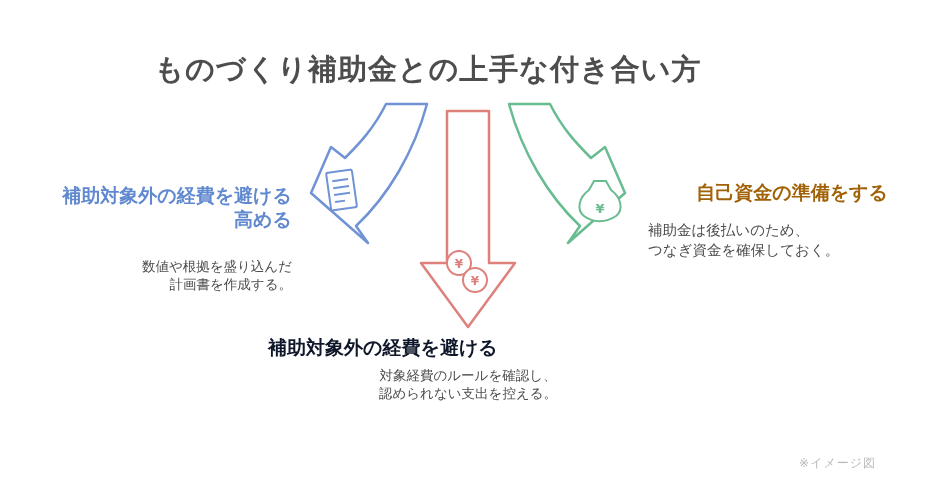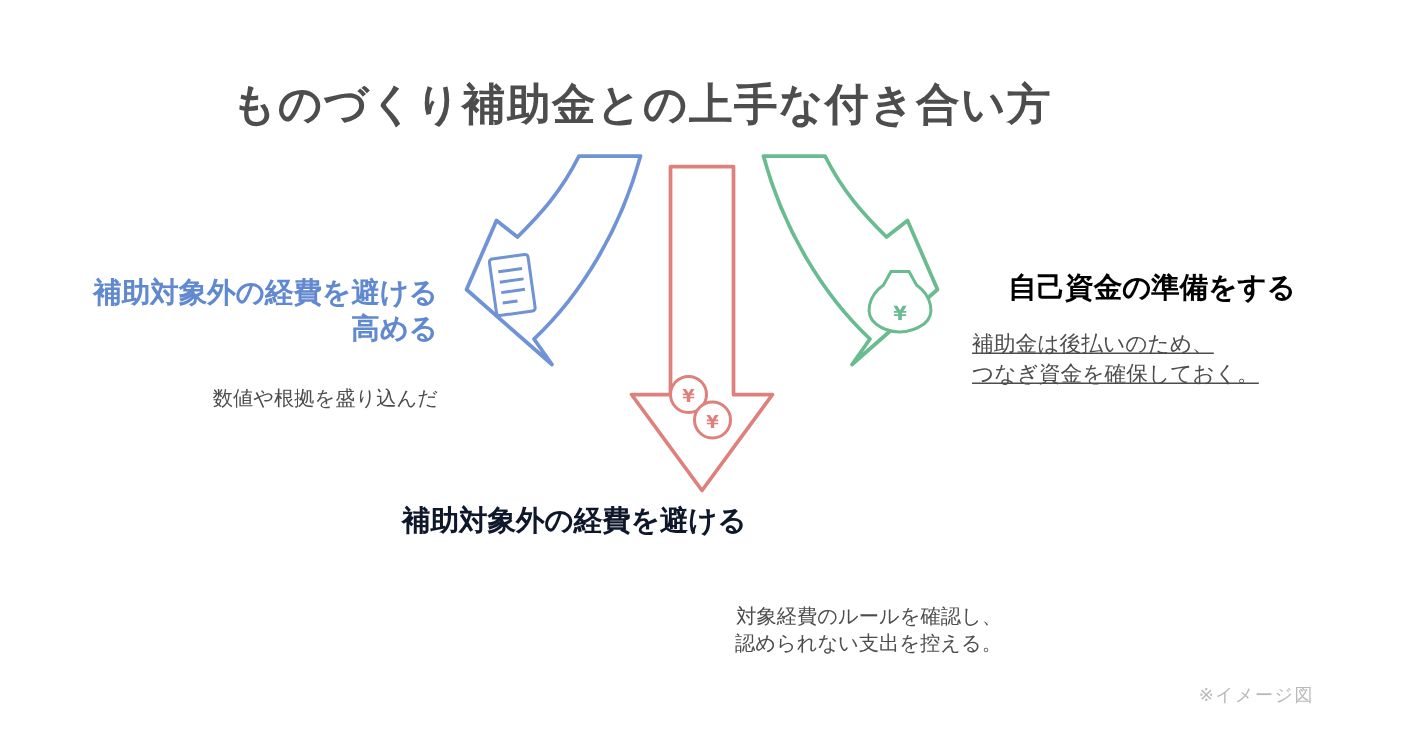--- a/index.html
+++ b/index.html
@@ -9,24 +9,24 @@
   }
   .title{
     position:absolute;top:50px;left:0;width:856px;text-align:center;
     font-size:29px;font-weight:bold;color:#4d4d4d;letter-spacing:1px;
   }
   .arrow-layer{position:absolute;top:0;left:0;}
   .heading{font-weight:bold;font-size:19px;line-height:1.25;}
   .desc{font-size:13.5px;line-height:1.35;color:#4d4d4d;}
   .left-block{position:absolute;top:184px;left:30px;width:262px;text-align:right;color:#6189cf;}
   .left-desc{position:absolute;top:257px;left:30px;width:262px;text-align:right;}
-  .right-block{position:absolute;top:181px;left:648px;width:240px;text-align:center;color:#000000;}
-  .right-desc{position:absolute;top:221px;left:648px;width:240px;text-align:left;font-size:14.5px;text-decoration:underline;}
+  .right-block{position:absolute;top:181px;left:648px;width:240px;text-align:right;color:#a16207;}
+  .right-desc{position:absolute;top:221px;left:648px;width:240px;text-align:left;font-size:14.5px;}
   .bottom-block{position:absolute;top:336px;left:268px;width:400px;text-align:left;color:#0f172a;}
-  .bottom-desc{position:absolute;top:366px;left:268px;width:400px;text-align:right;margin-top:36px;}
+  .bottom-desc{position:absolute;top:366px;left:268px;width:400px;text-align:center;}
   .watermark{position:absolute;right:60px;bottom:20px;font-size:12px;color:#b9b9b9;letter-spacing:1px;}
   .line{display:block;}
 </style>
 </head>
 <body>
 
 <div id="stage">
 
   <div class="title">ものづくり補助金との上手な付き合い方</div>
 
@@ -72,20 +72,21 @@
       <text x="600" y="213" text-anchor="middle" font-size="13" font-weight="bold" fill="#69bb90" stroke="none">¥</text>
     </g>
   </svg>
 
   <div class="left-block heading">
     <span class="line">補助対象外の経費を避ける</span>
     <span class="line">高める</span>
   </div>
   <div class="left-desc desc">
     <span class="line">数値や根拠を盛り込んだ</span>
+    <span class="line">計画書を作成する。</span>
   </div>
 
   <div class="right-block heading">
     <span class="line">自己資金の準備をする</span>
   </div>
   <div class="right-desc desc">
     <span class="line">補助金は後払いのため、</span>
     <span class="line">つなぎ資金を確保しておく。</span>
   </div>
 

